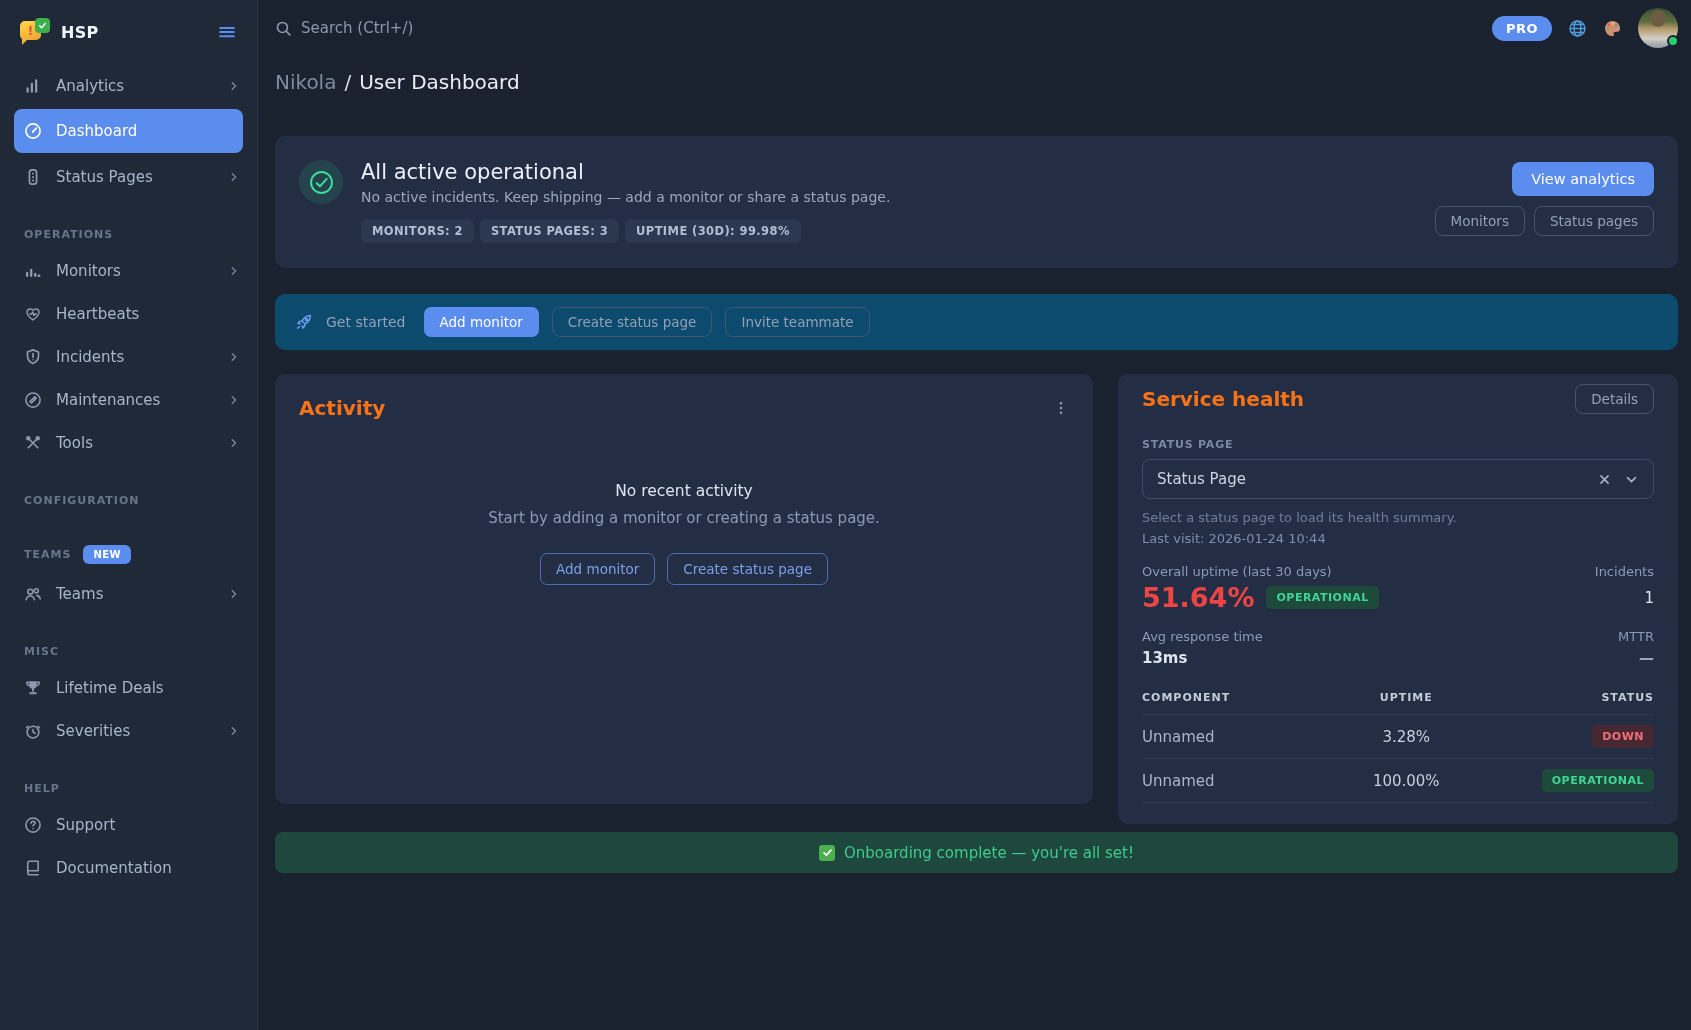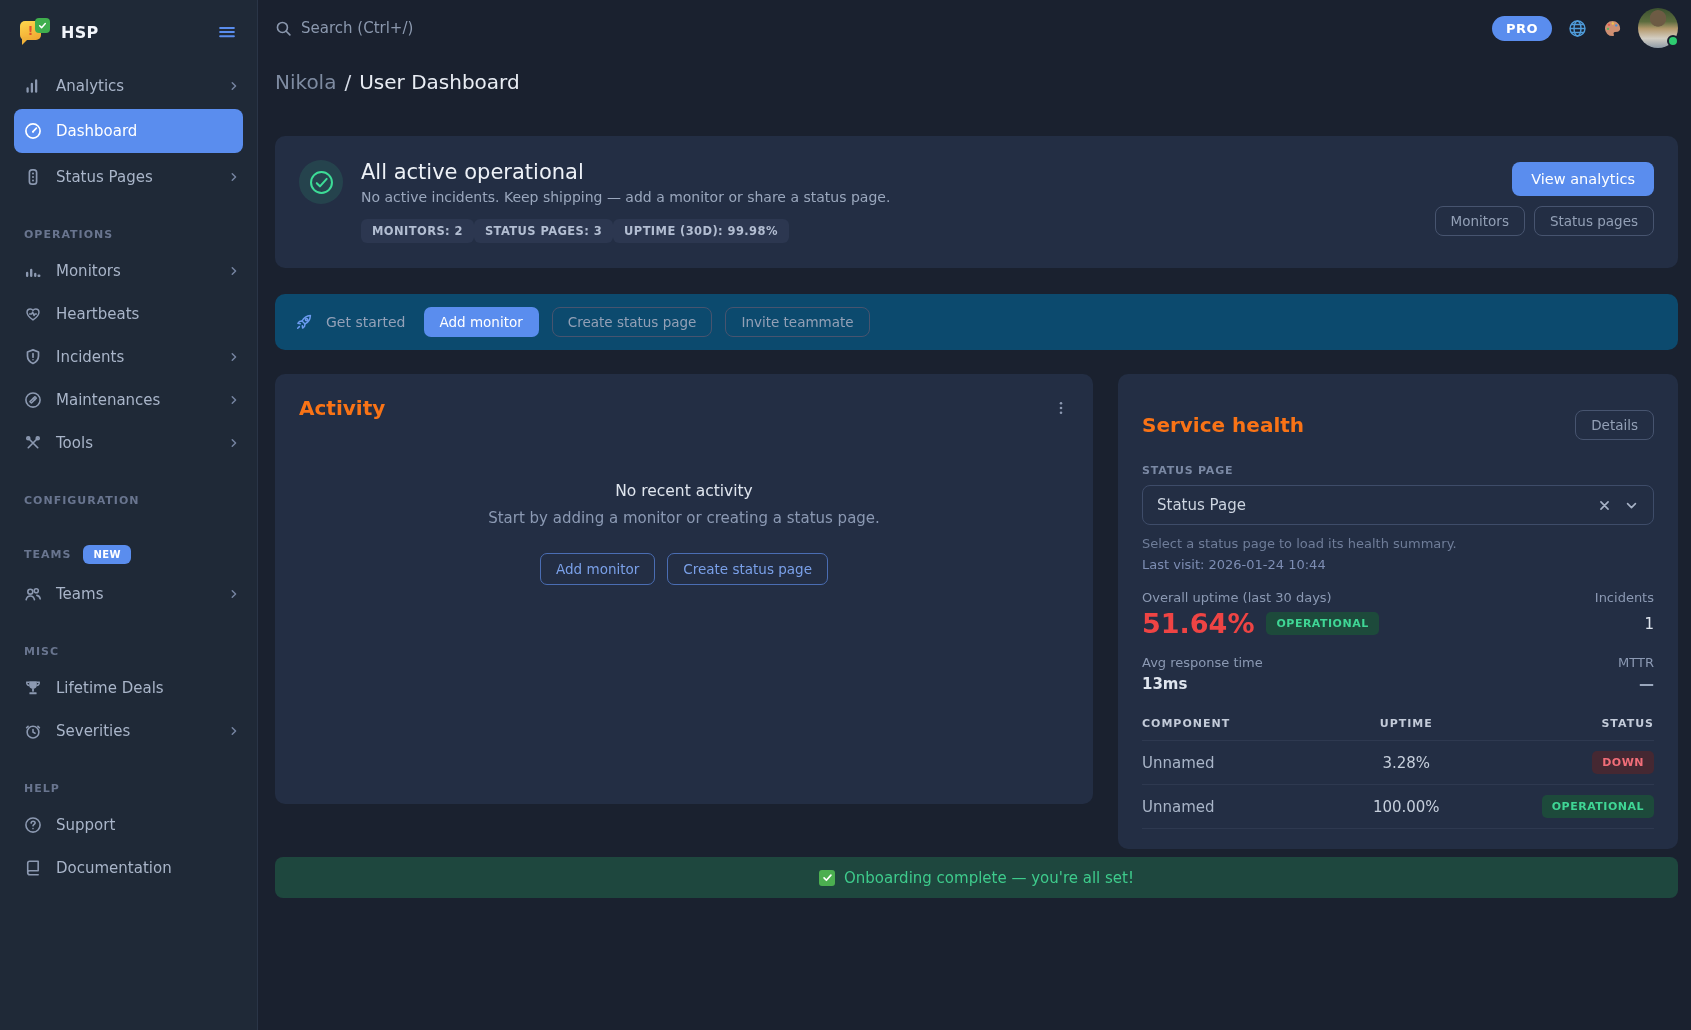--- a/index.html
+++ b/index.html
@@ -44,21 +44,21 @@
 
   .breadcrumb { margin-top:14px; font-size:20px; display:flex; gap:8px; align-items:baseline; }
   .bc-parent { color:#7e8ba1; cursor:pointer; }
   .bc-sep { color:#d7dde8; }
   .bc-current { color:#e9edf4; }
 
   .hero { margin-top:42px; background:#232e44; border-radius:10px; padding:24px; display:flex; gap:18px; height:132px; }
   .hero-icon { width:44px; height:44px; border-radius:50%; background:rgba(61,220,151,.12); display:flex; align-items:center; justify-content:center; flex-shrink:0; }
   .hero-title { font-size:21px; color:#edf1f7; font-weight:500; }
   .hero-sub { margin-top:5px; font-size:14px; color:#9aa7bd; }
-  .hero-badges { margin-top:14px; display:flex; gap:0; }
+  .hero-badges { margin-top:14px; display:flex; gap:6px; }
   .stat-chip { background:#2c3750; color:#b3bed2; font-size:11.5px; font-weight:600; padding:5px 11px; border-radius:6px; letter-spacing:.4px; }
   .hero-actions { margin-left:auto; display:flex; flex-direction:column; align-items:flex-end; justify-content:space-between; padding:2px 0 8px; }
   .hero-ghosts { display:flex; gap:9px; }
 
   .btn-primary { background:#5a8dee; color:#fff; border:none; border-radius:8px; font-size:14.5px; padding:9px 19px; }
   .btn-primary.sm { font-size:13.5px; padding:7px 16px; border-radius:7px; }
   .btn-ghost { background:transparent; border:1px solid #47546f; color:#93a0b6; border-radius:8px; font-size:13.5px; padding:6px 15px; }
   .btn-outline-blue { background:transparent; border:1px solid #4a6db3; color:#7aa0e8; font-size:13.5px; border-radius:7px; padding:7px 15px; }
 
   .getstarted { margin-top:26px; background:#0c4a6e; border-radius:10px; padding:13px 20px; display:flex; align-items:center; gap:13px; }
@@ -68,21 +68,21 @@
   .card { background:#232e44; border-radius:10px; }
   .activity { width:818px; height:430px; padding:22px 24px; }
   .card-head { display:flex; align-items:center; }
   .card-title { font-size:20px; color:#f97316; font-weight:700; }
   .kebab { margin-left:auto; color:#8c99b1; display:flex; cursor:pointer; }
   .empty { text-align:center; margin-top:62px; }
   .empty-title { font-size:15.5px; color:#dfe5ee; }
   .empty-sub { margin-top:9px; font-size:15px; color:#8b99b3; }
   .empty-actions { margin-top:26px; display:flex; justify-content:center; gap:12px; }
 
-  .health { width:560px; min-height:450px; padding:36px 24px 20px; }
+  .health { width:560px; min-height:450px; padding:10px 24px 20px; }
   .sh-label { margin-top:24px; font-size:11px; font-weight:600; letter-spacing:.8px; color:#7b89a4; }
   .sh-select { margin-top:8px; height:40px; border:1px solid #3e4c69; border-radius:8px; display:flex; align-items:center; padding:0 14px; cursor:pointer; }
   .sh-select-value { font-size:15px; color:#ccd4e0; }
   .sh-select-icons { margin-left:auto; display:flex; align-items:center; gap:12px; color:#a7b2c6; }
   .sh-helper { margin-top:11px; font-size:13px; color:#6f7d99; }
   .sh-lastvisit { margin-top:6px; font-size:13px; color:#7d8db3; }
   .sh-stats { margin-top:18px; }
   .sh-row { display:flex; justify-content:space-between; }
   .sh-small { font-size:13px; color:#8b99b3; }
   .uptime-line { display:flex; align-items:center; gap:12px; margin-top:3px; }

